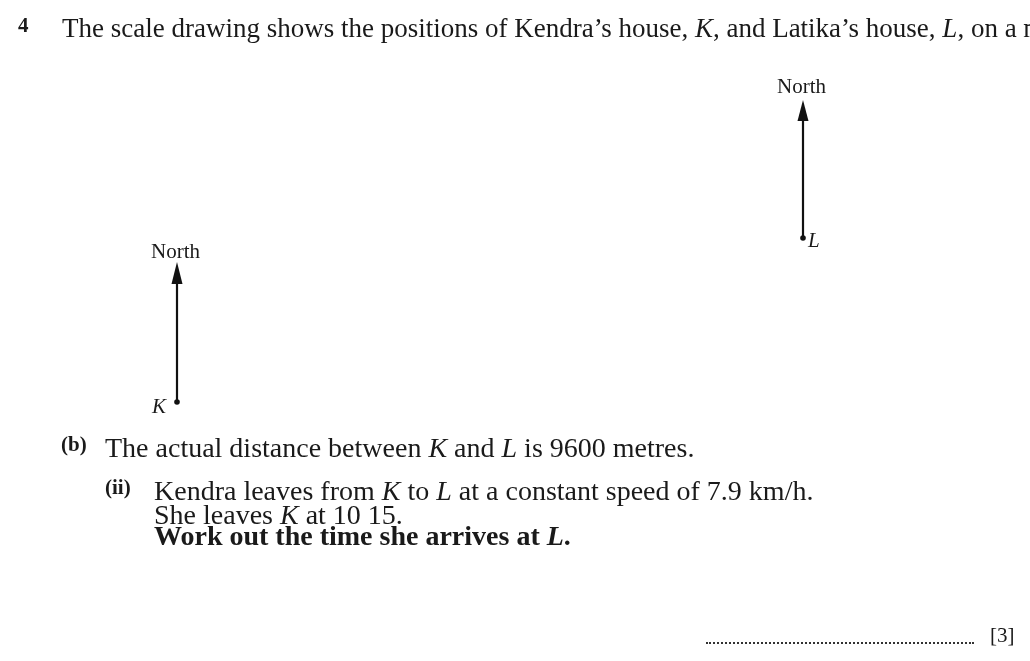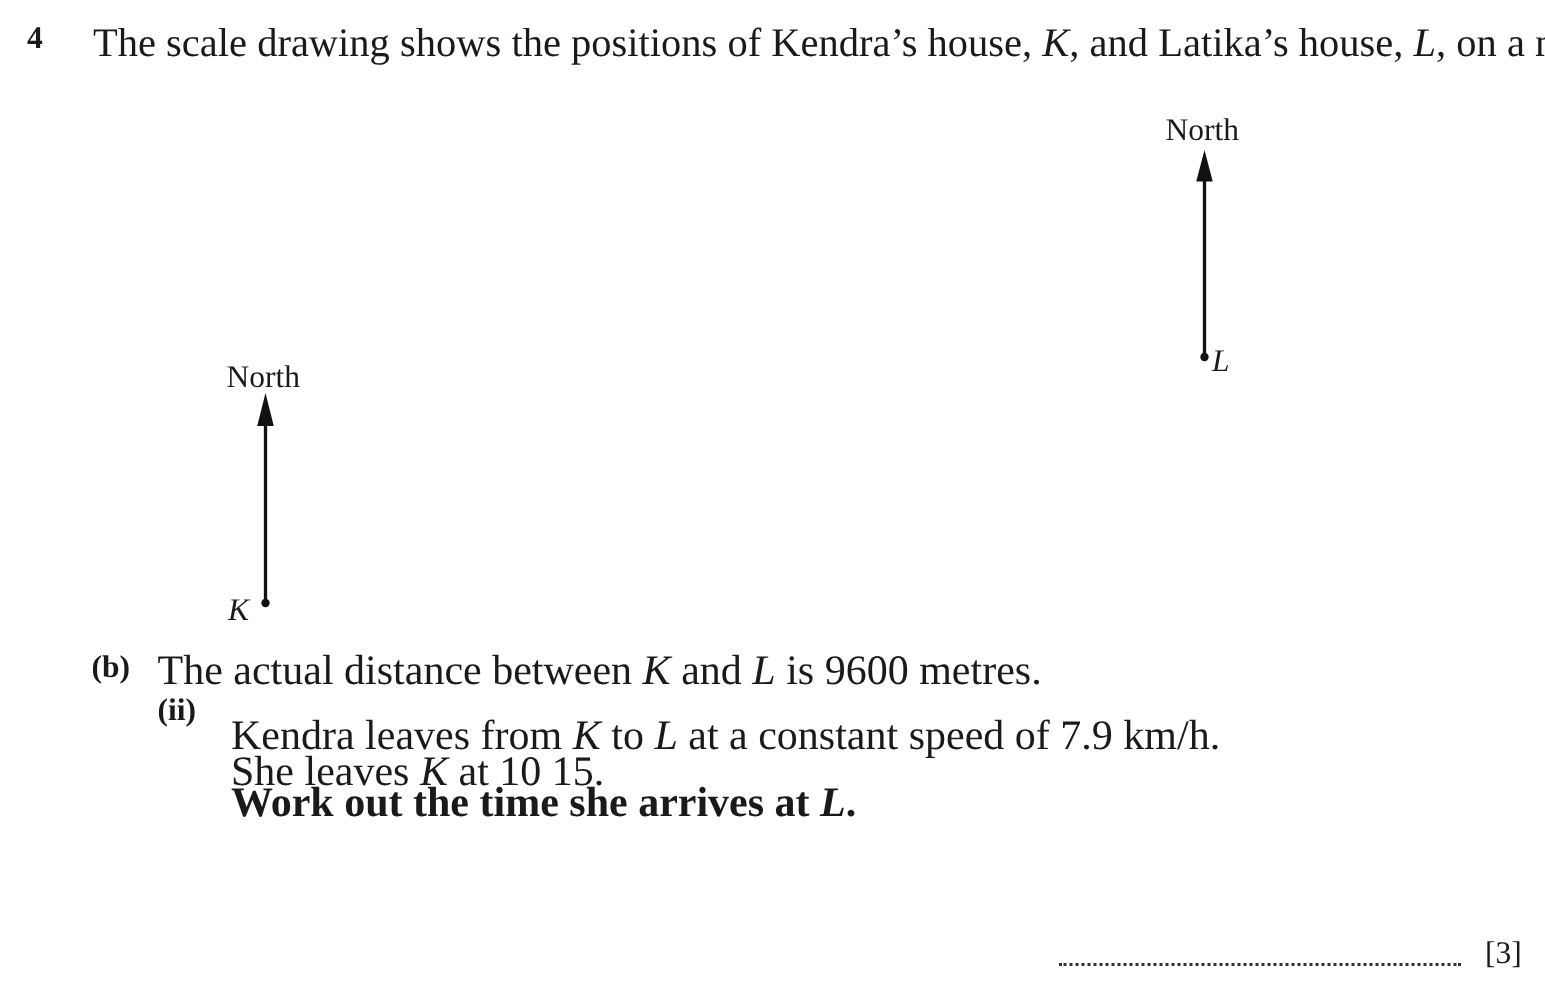--- a/index.html
+++ b/index.html
@@ -65,19 +65,19 @@
 
 <div class="abs north-label" style="left:777px; top:74px;">North</div>
 <div class="abs point-label" style="left:808px; top:228px;">L</div>
 
 <div class="abs north-label" style="left:151px; top:239px;">North</div>
 <div class="abs point-label" style="left:152px; top:394px;">K</div>
 
 <div class="abs part-label" style="left:61px; top:432px;">(b)</div>
 <div class="abs body-text" style="left:105px; top:432px;"><span>The actual distance between </span><i>K</i><span> and </span><i>L</i><span> is 9600 metres.</span></div>
 
-<div class="abs part-label" style="left:105px; top:461px;text-align:right;">(ii)</div>
+<div class="abs part-label" style="left:105px; top:475px;text-align:right;">(ii)</div>
 <div class="abs body-text" style="left:154px; top:475px;"><span>Kendra leaves from </span><i>K</i><span> to </span><i>L</i><span> at a constant speed of 7.9 km/h.</span></div>
 <div class="abs body-text" style="left:154px; top:499px;font-family:Liberation Serif, serif;"><span>She leaves </span><i>K</i><span> at 10 15.</span></div>
 <div class="abs body-text" style="left:154px; top:520px;font-weight:bold;"><span>Work out the time she arrives at </span><i>L</i><span>.</span></div>
 
 <div class="abs answer-line"></div>
 <div class="abs marks">[3]</div>
 
 </body></html>

